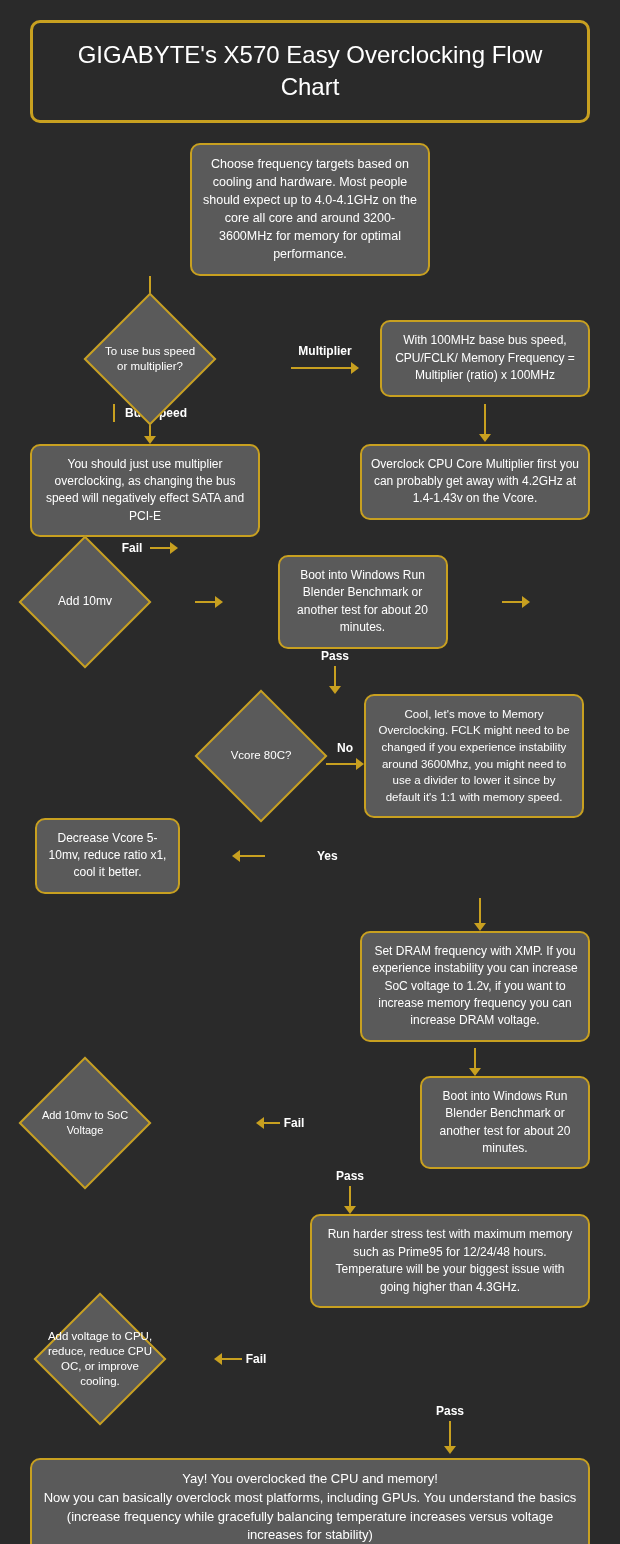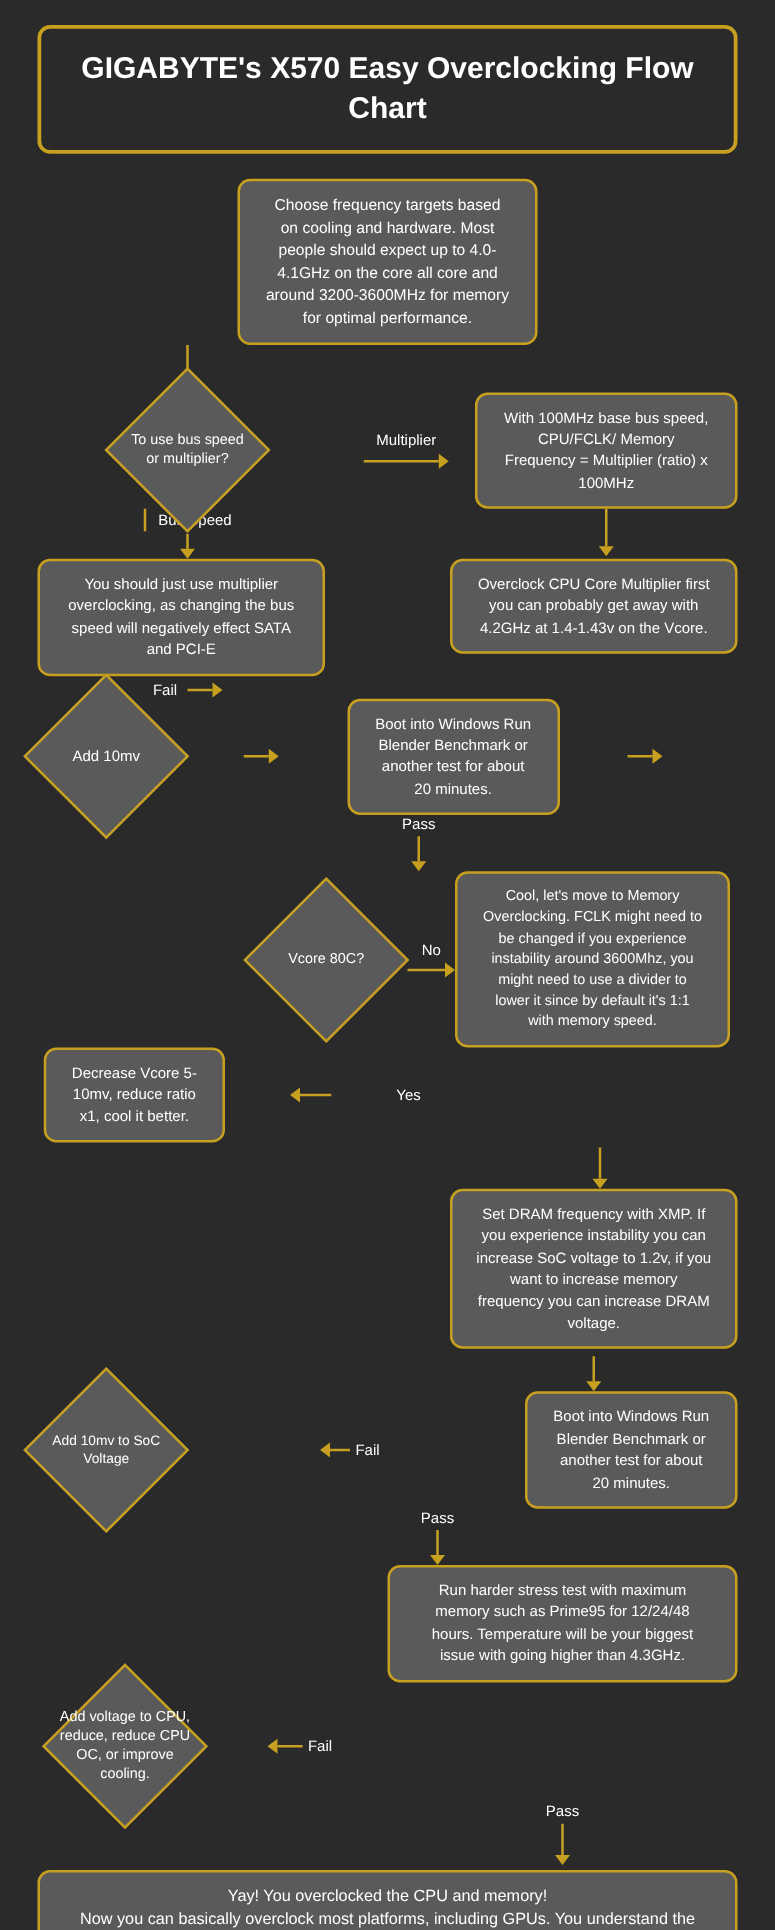--- a/index.html
+++ b/index.html
@@ -24,21 +24,21 @@
     }
 
     .box {
       background-color: #5a5a5a;
       border: 2px solid #c8a020;
       border-radius: 10px;
       color: white;
       font-size: 12px;
       text-align: center;
       line-height: 1.45;
-      padding: 10px 19px;
+      padding: 10px 8px;
     }
 
     .diam {
       position: relative;
       width: 120px;
       height: 90px;
       display: flex;
       align-items: center;
       justify-content: center;
       flex-shrink: 0;
@@ -99,32 +99,32 @@
       width: 0; height: 0;
       border-top: 6px solid transparent;
       border-bottom: 6px solid transparent;
       border-right: 8px solid #c8a020;
     }
 
     
     .lbl {
       color: white;
       font-size: 12px;
-      font-weight: normal;
+      font-weight: bold;
       white-space: nowrap;
     }
 
   </style>
 </head>
 <body>
 
 <div class="fc">
 
   <div style="border:3px solid #c8a020; border-radius:10px; padding:16px 30px; text-align:center; width:100%; margin-bottom:20px;">
-    <h1 style="color:white;font-size:24px;font-weight:bold;line-height:1.35;">GIGABYTE's X570 Easy Overclocking Flow Chart</h1>
+    <h1 style="color:white;font-size:24px;font-weight:normal;line-height:1.35;">GIGABYTE's X570 Easy Overclocking Flow Chart</h1>
   </div>
 
   <div class="box" style="width:240px;font-size:12.5px;">Choose frequency targets based on cooling and hardware. Most people should expect up to 4.0-4.1GHz on the core all core and around 3200-3600MHz for memory for optimal performance.</div>
 
   <div style="display:flex; width:100%; align-items:flex-start; justify-content:space-between; margin-top:0;">
 
     <div style="width:240px; display:flex; flex-direction:column; align-items:center;">
       <div class="arr-v">
         <div class="line" style="height:30px;"></div>
         <div class="head"></div>

